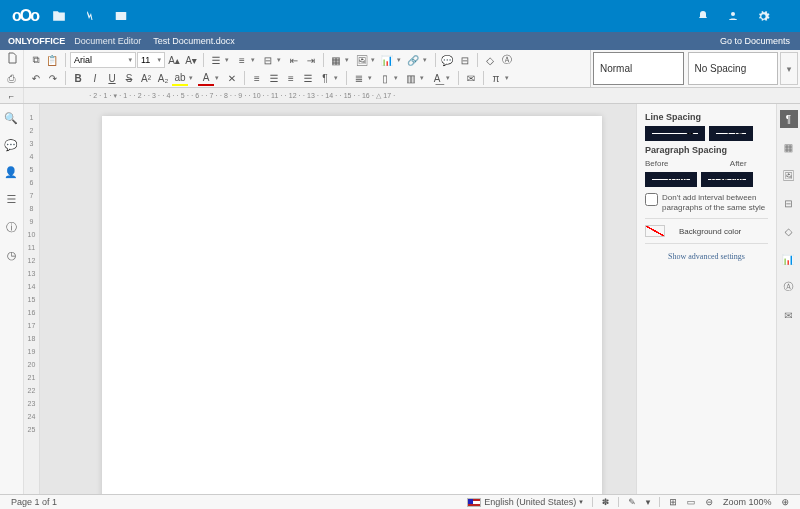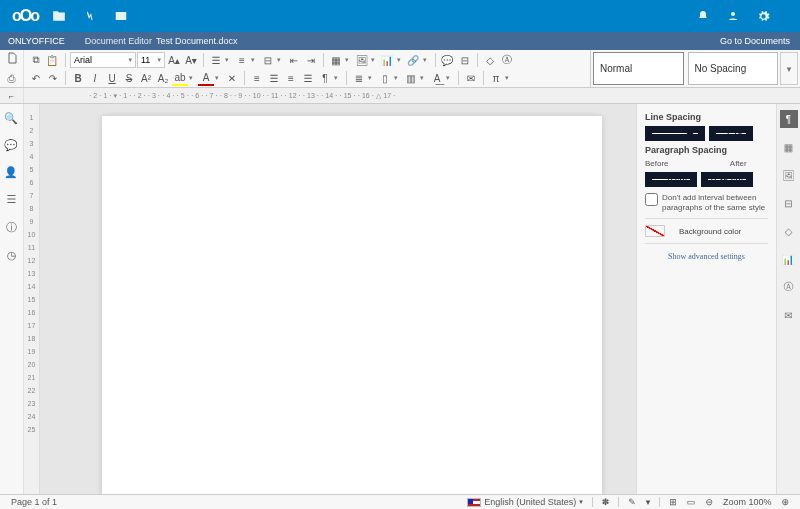--- a/index.html
+++ b/index.html
@@ -4,22 +4,22 @@
 <style>
 * { box-sizing: border-box; margin: 0; padding: 0; }
 body { font-family: -apple-system, Arial, sans-serif; font-size: 9px; background: #fff; width: 800px; height: 509px; position: relative; overflow: hidden; }
 
 .topbar { background: #0082c9; height: 30px; display: flex; align-items: center; padding: 16px 12px; color: #fff; }
 .topbar .logo { font-size: 16px; font-weight: bold; margin-right: 14px; letter-spacing: -2px; }
 .topbar .ticon { margin-right: 18px; opacity: .9; display: inline-flex; }
 .topbar .spacer { flex: 1; }
 
 .titlebar { background: #446995; height: 18px; display: flex; align-items: center; color: #fff; font-size: 9px; padding-left: 8px; }
-.titlebar .brand { font-weight: normal; margin-right: 20px; }
-.titlebar .sub { opacity: .85; margin-right: 4px; }
+.titlebar .brand { font-weight: bold; margin-right: 9px; }
+.titlebar .sub { opacity: .85; margin-right: 12px; }
 .titlebar .filename { opacity: .95; }
 .titlebar .spacer { flex: 1; }
 .titlebar .golink { margin-right: 10px; cursor: pointer; }
 
 .toolbar { background: #f7f7f7; border-bottom: 1px solid #ccc; display: flex; height: 38px; }
 .toolbar-left { width: 24px; display: flex; flex-direction: column; justify-content: center; align-items: center; gap: 6px; border-right: 1px solid #e0e0e0; }
 .toolbar-main { flex: 1; display: flex; flex-direction: column; padding: 2px 0; }
 .toolbar-row { display: flex; align-items: center; height: 17px; gap: 1px; padding: 0 4px; }
 .toolbar-row.r2 { margin-top: 2px; }
 .tb-sep { width: 1px; height: 14px; background: #ccc; margin: 0 3px; }

